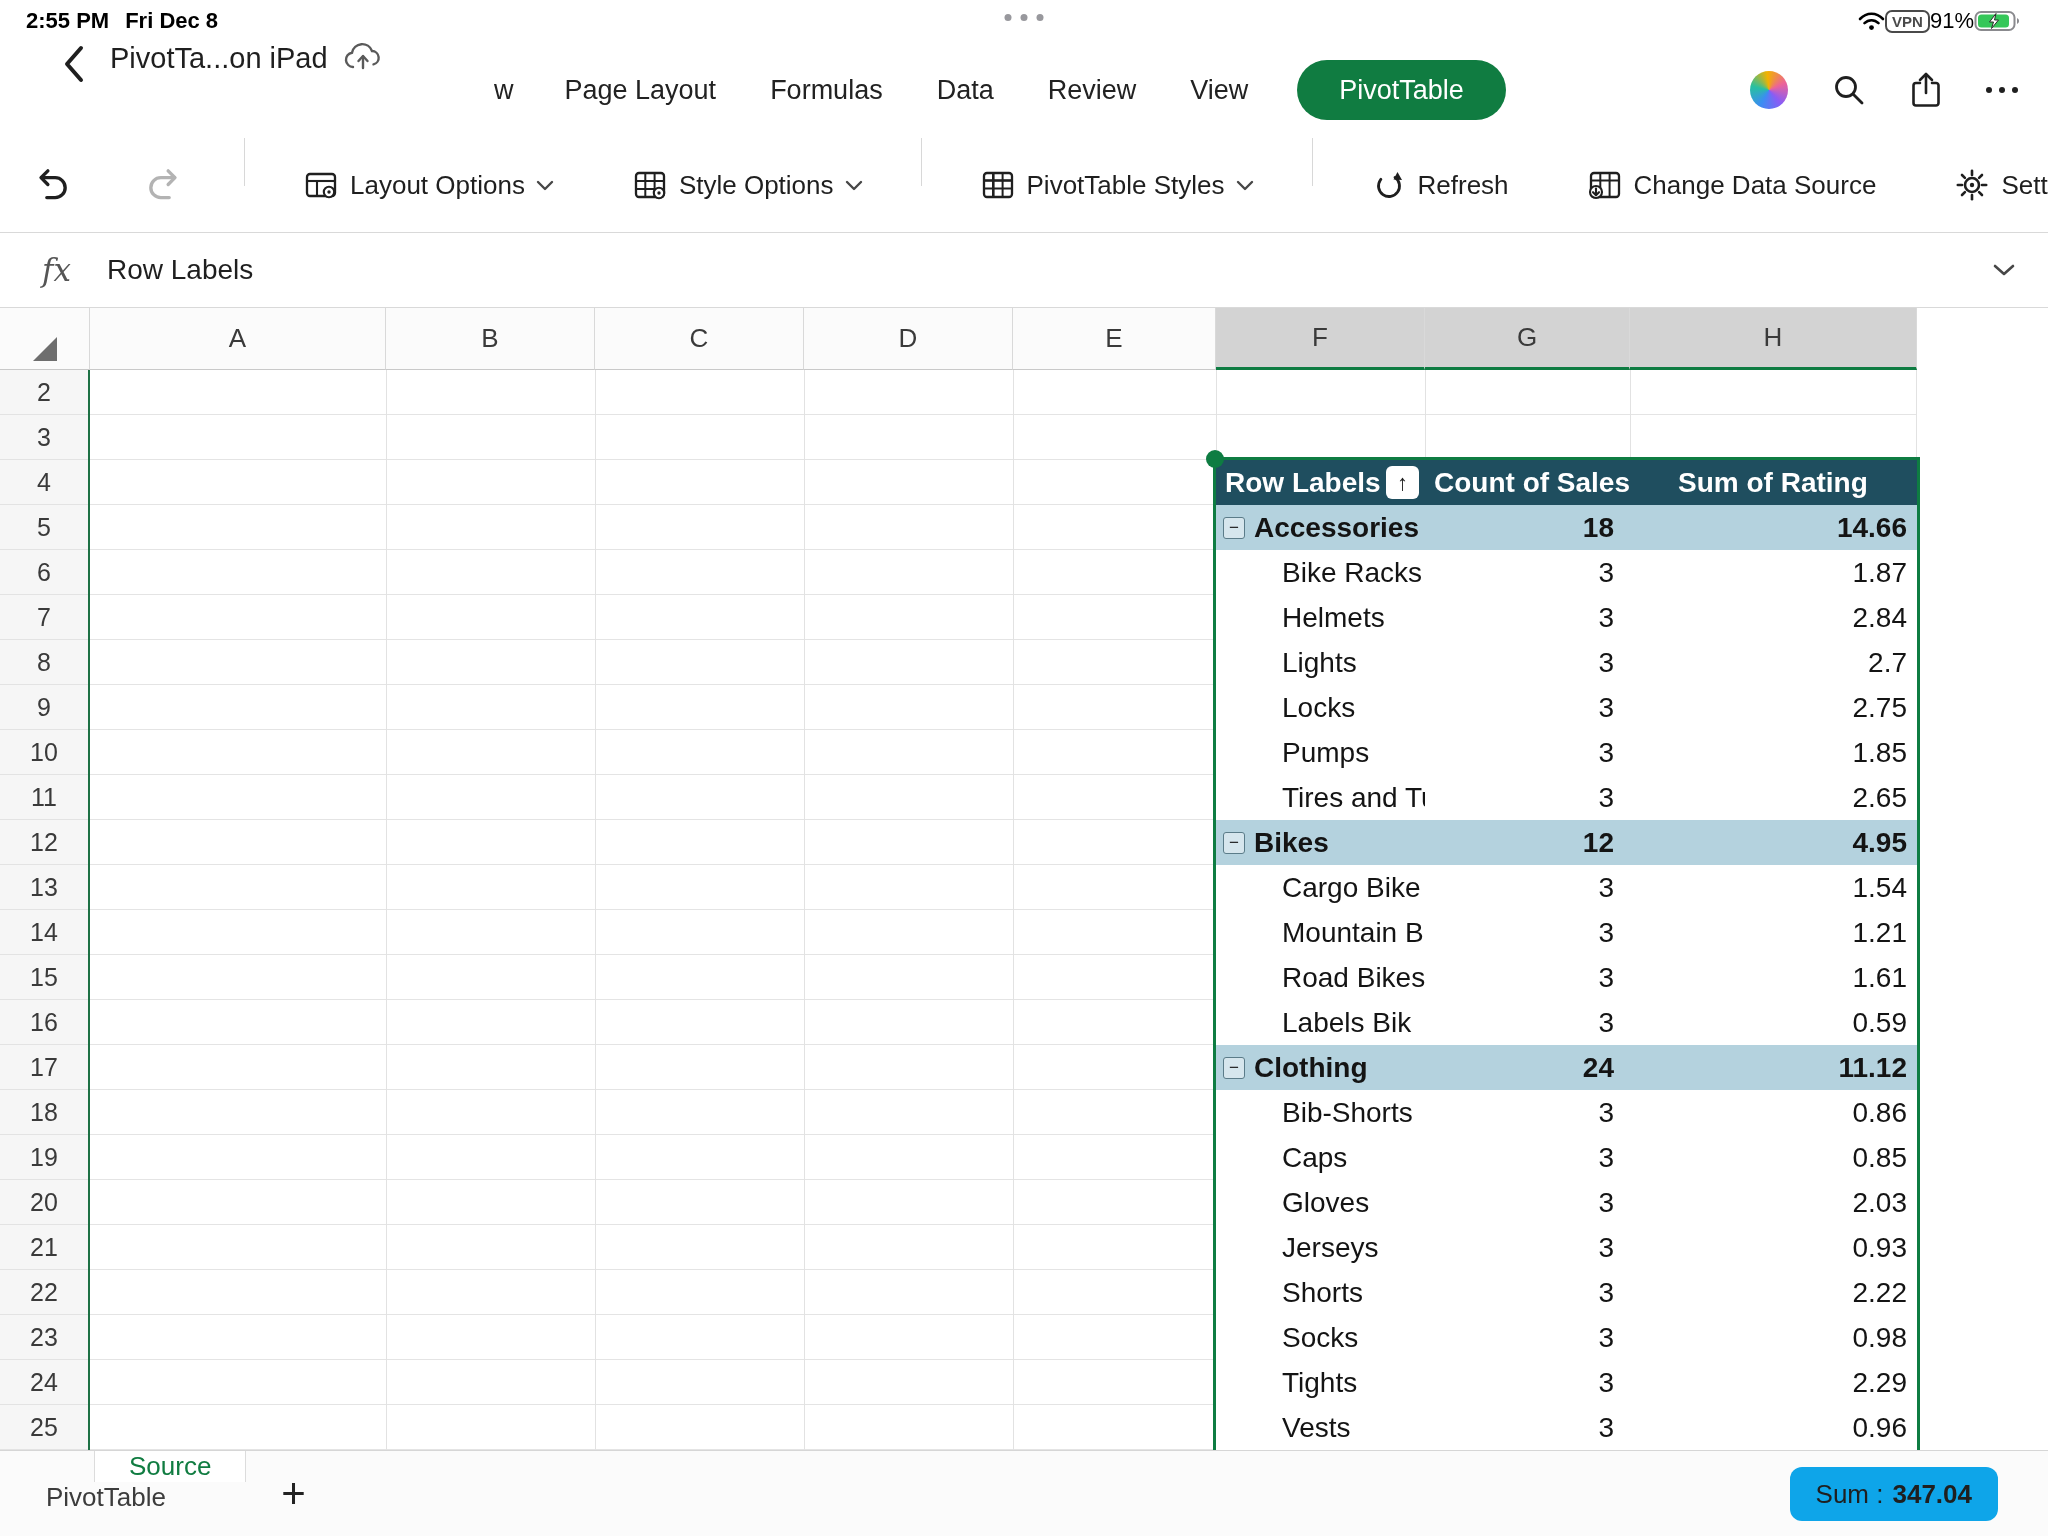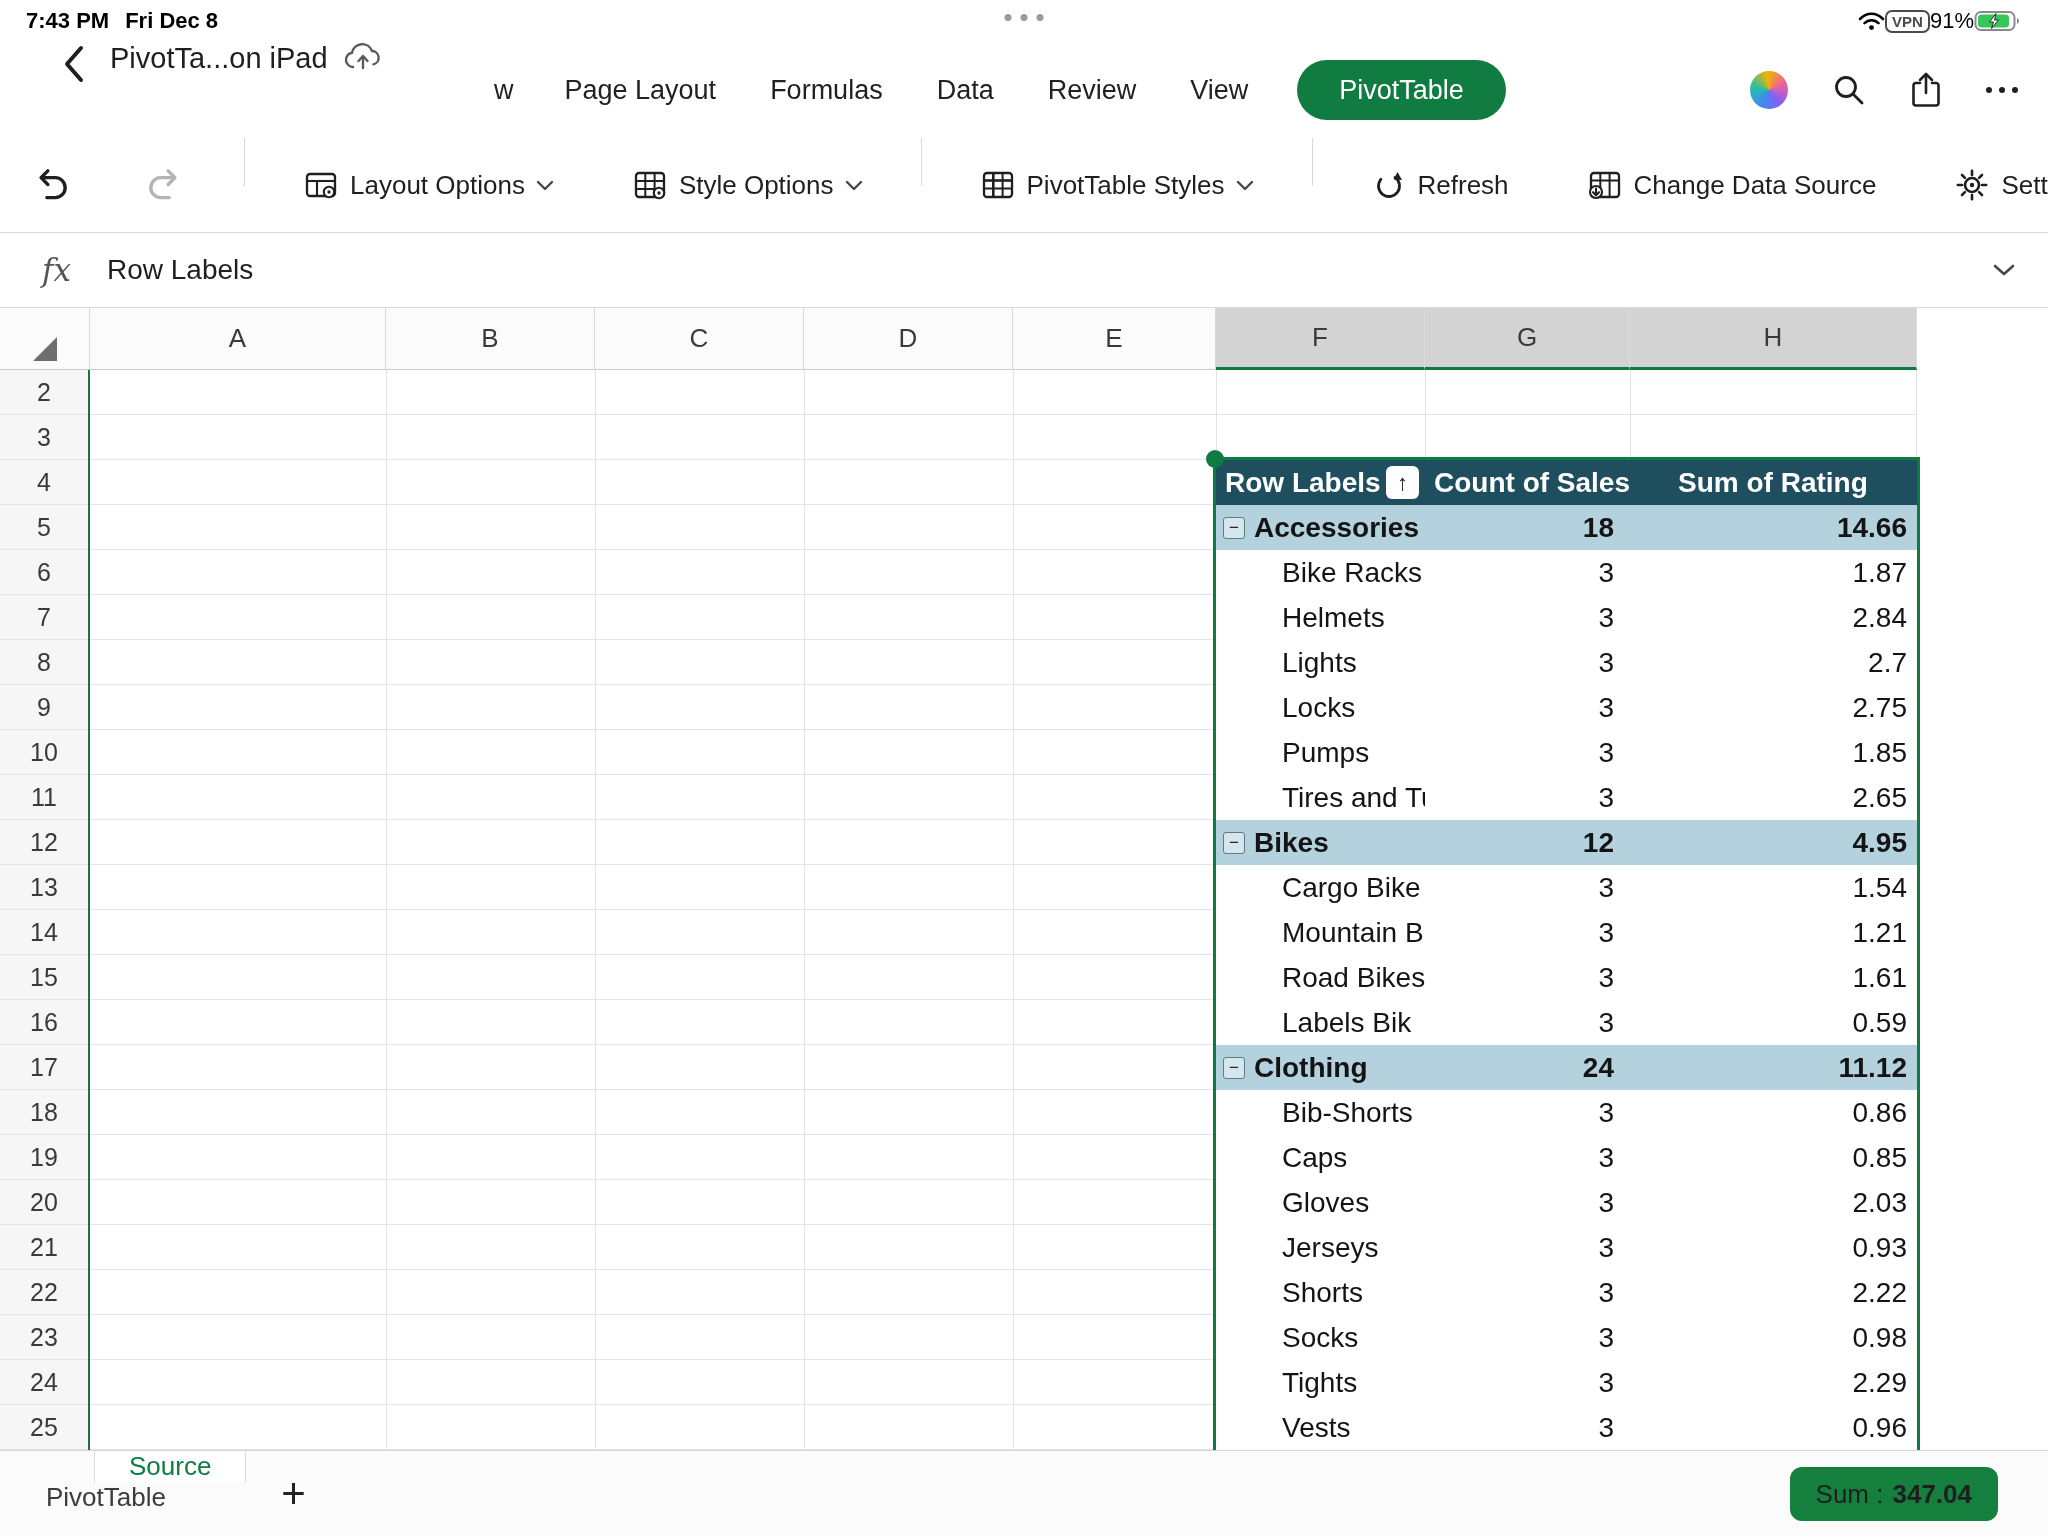--- a/index.html
+++ b/index.html
@@ -94,33 +94,33 @@
   .sel-overlay{position:absolute;left:1123px;top:87px;width:707px;height:993px;border:3px solid #0E7C42;border-bottom:none;pointer-events:none;}
   .sel-dot{position:absolute;left:-10px;top:-10px;width:18px;height:18px;border-radius:50%;background:#0E7C42;}
 
   
   .sheet-bar{flex:0 0 86px;border-top:1px solid #d6d6d6;background:#fbfbfb;display:flex;align-items:center;position:relative;}
   .sheet-tabs{display:flex;height:100%;align-items:stretch;flex-direction:column;}
   .sheet-tab{display:flex;align-items:center;font-size:26px;}
   .sheet-tab.active{margin-left:94px;background:#fff;border-left:1px solid #dcdcdc;border-right:1px solid #dcdcdc;padding:0 34px;color:#107C41;font-weight:500;}
   .sheet-tab.inactive{padding:0 46px;color:#3c3c3c;}
   .add-sheet{margin-left:20px;font-size:42px;font-weight:300;color:#222;width:54px;height:100%;display:flex;align-items:center;justify-content:center;}
-  .sum-pill{position:absolute;right:50px;top:16px;height:54px;background:#15803d;border-radius:12px;display:flex;align-items:center;padding:0 26px;font-size:26px;color:#1f1f1f;gap:9px;}
+  .sum-pill{position:absolute;right:50px;top:16px;height:54px;background:#0ea5e9;border-radius:12px;display:flex;align-items:center;padding:0 26px;font-size:26px;color:#1f1f1f;gap:9px;}
   .sum-value{font-weight:700;}
 
   svg{display:block;}
 </style>
 </head>
 <body>
 
 <div class="screen">
 
   <div class="status-bar">
     <div class="status-left">
-      <span class="st-time">7:43 PM</span>
+      <span class="st-time">2:55 PM</span>
       <span class="st-date">Fri Dec 8</span>
     </div>
     <div class="status-dots">
         <i></i>
         <i></i>
         <i></i>
       </div>
     <div class="status-right">
       <span>
         <svg width="27" height="20" viewBox="0 0 27 20">

